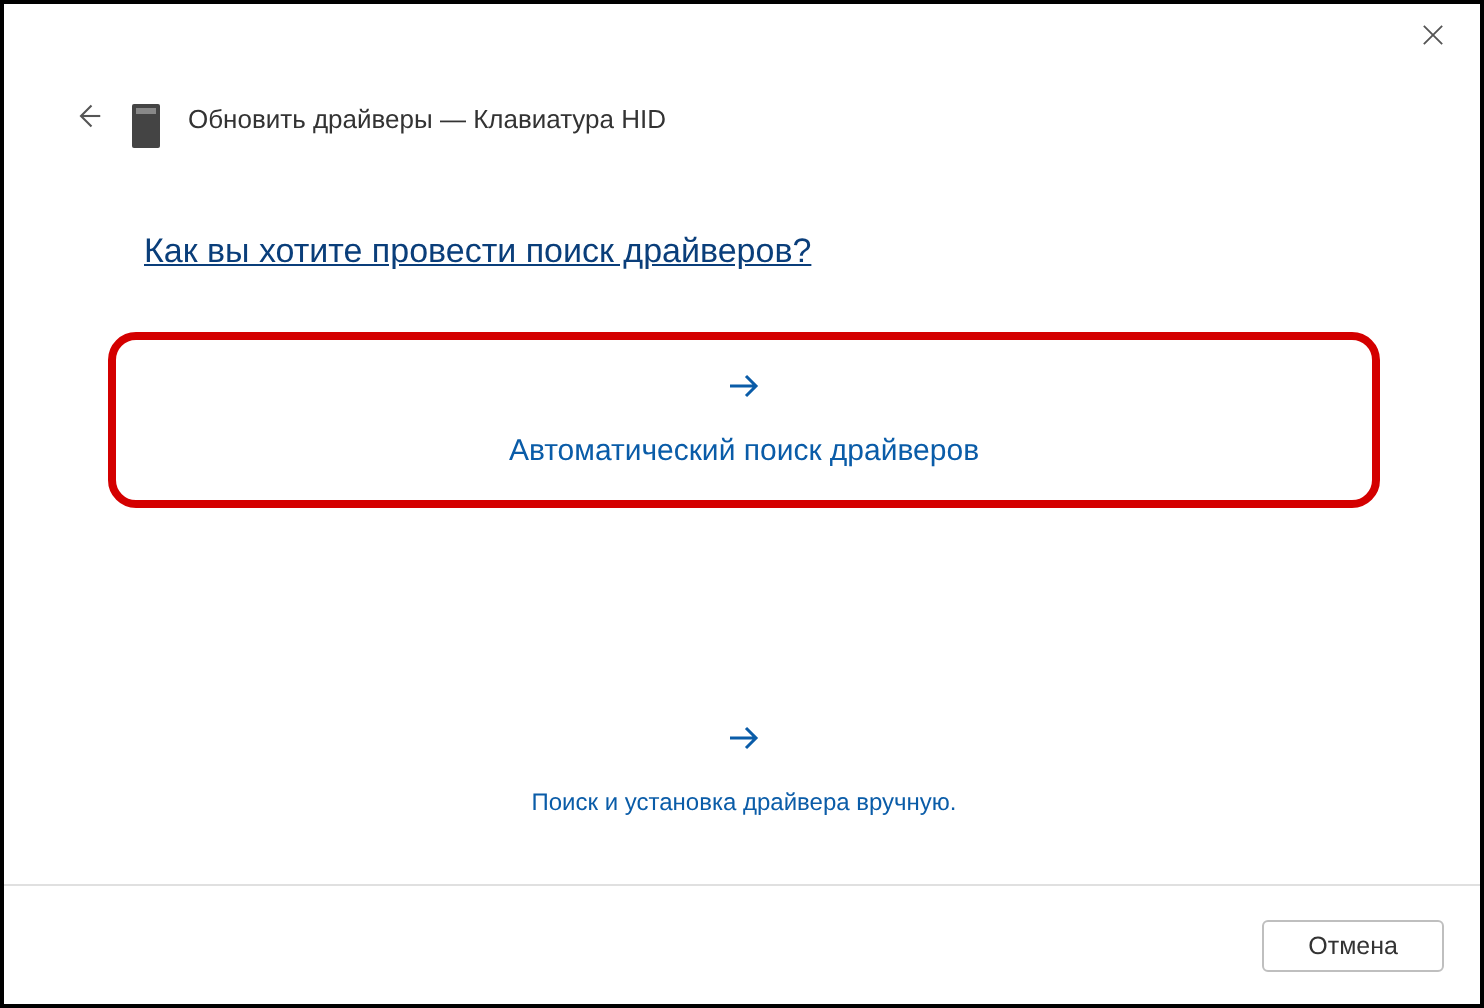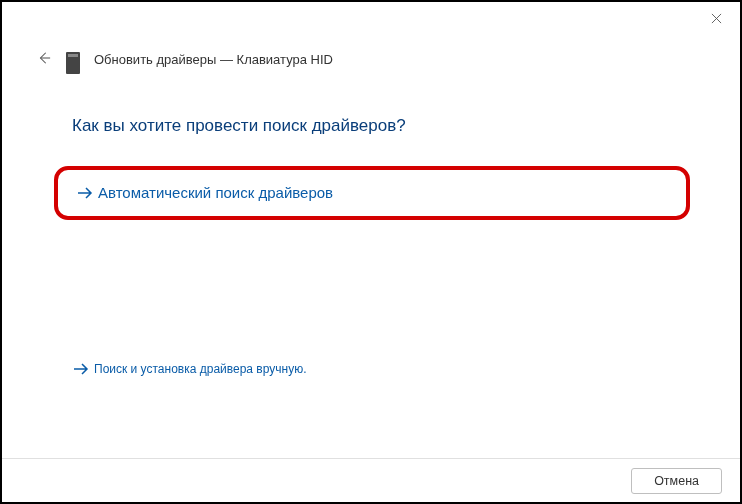--- a/index.html
+++ b/index.html
@@ -70,40 +70,42 @@
       font-size: 13px;
       color: #333;
     }
     .question {
       position: absolute;
       top: 114px;
       left: 70px;
       font-size: 17px;
       color: #0a3e7a;
       font-weight: 400;
+      text-decoration: underline;
     }
     .option {
       position: absolute;
       left: 52px;
       width: 636px;
       padding: 12px 18px 14px 18px;
       cursor: pointer;
     }
     .option-highlighted {
       top: 164px;
       border: 4px solid #d40000;
       border-radius: 14px;
     }
     .option-plain {
       top: 344px;
     }
     .option-row {
       display: flex;
-      align-items: flex-end;
-      gap: 4px;
+      align-items: center;
+      gap: 14px;
+      flex-direction: column;
     }
     .option-arrow {
       width: 18px;
       height: 18px;
       flex-shrink: 0;
       margin-top: 2px;
     }
     .option-content {
       display: flex;
       flex-direction: column;
@@ -117,21 +119,21 @@
       font-size: 12px;
       color: #0a5ca8;
       margin-top: 2px;
       line-height: 1.3;
     }
     .footer {
       position: absolute;
       bottom: 0;
       left: 0;
       right: 0;
-      height: 44px;
+      height: 60px;
       border-top: 1px solid #e0e0e0;
       display: flex;
       align-items: center;
       justify-content: flex-end;
       padding-right: 18px;
     }
     .cancel-btn {
       background: #fff;
       border: 1px solid #bfbfbf;
       border-radius: 3px;

